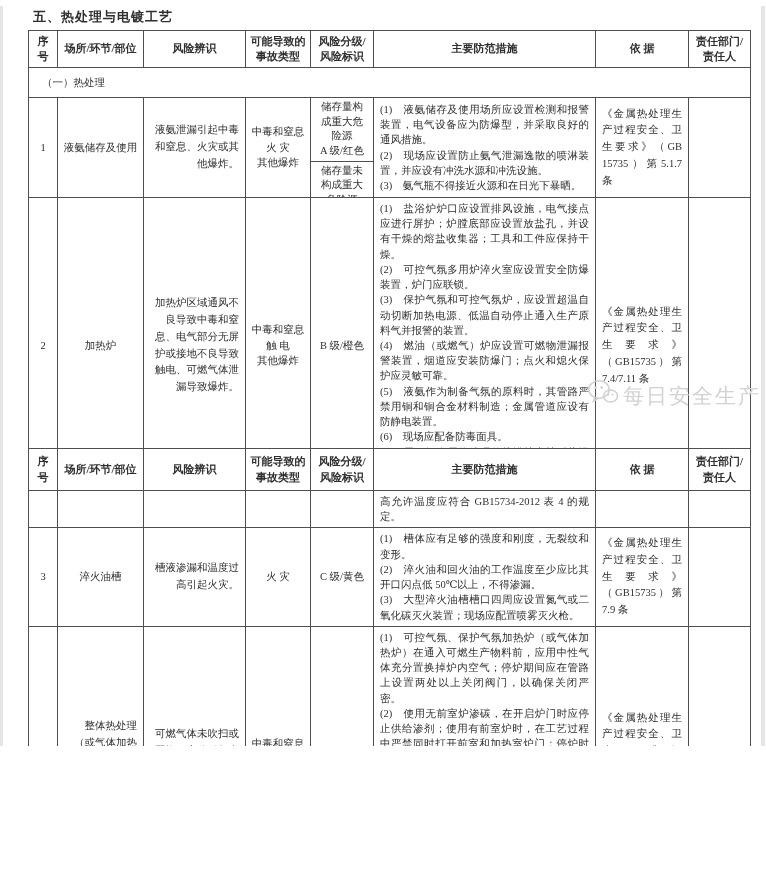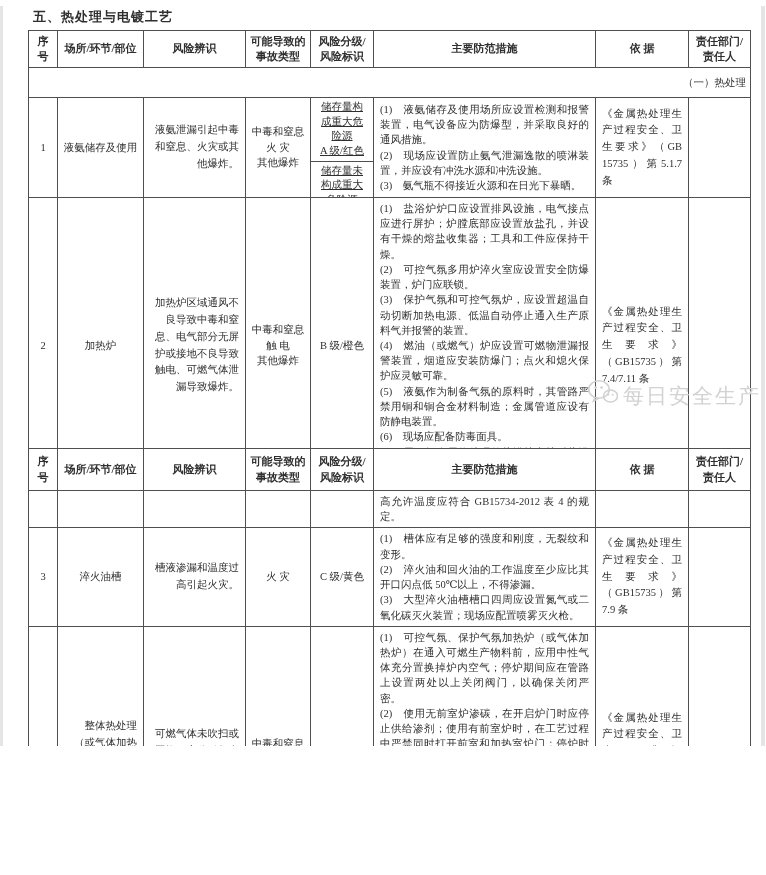--- a/index.html
+++ b/index.html
@@ -35,24 +35,24 @@
 
   tr.h-head { height:37px; }
   tr.h-sec  { height:30px; }
   tr.h-r1   { height:100px; }
   tr.h-r2   { height:236px; }
   tr.h-head2{ height:42px; }
   tr.h-cont { height:25px; }
   tr.h-r3   { height:77px; }
   tr.h-r4   { height:208px; }
 
-  .section-cell { text-align:right; padding:4px 4px 4px 13px; font-size:11px; vertical-align:middle; }
+  .section-cell { text-align:left; padding:4px 4px 4px 13px; font-size:11px; vertical-align:middle; }
 
   td.grade-split { padding:0; vertical-align:top; }
-  .gs { display:flex; flex-direction:column; height:98px;text-decoration:underline; }
+  .gs { display:flex; flex-direction:column; height:98px; }
   .gs > div {
     display:flex; align-items:center; justify-content:center;
     white-space:pre-line; text-align:center; line-height:1.4; padding:2px 5px; box-sizing:border-box;
   }
   .gs .gs-top { flex:0 0 40px; border-bottom:1px solid #4f4f4f; }
   .gs .gs-bot { flex:1 1 auto; }
 
   .wm {
     position:absolute; display:flex; align-items:flex-end; gap:5px;
     z-index:5; pointer-events:none;

